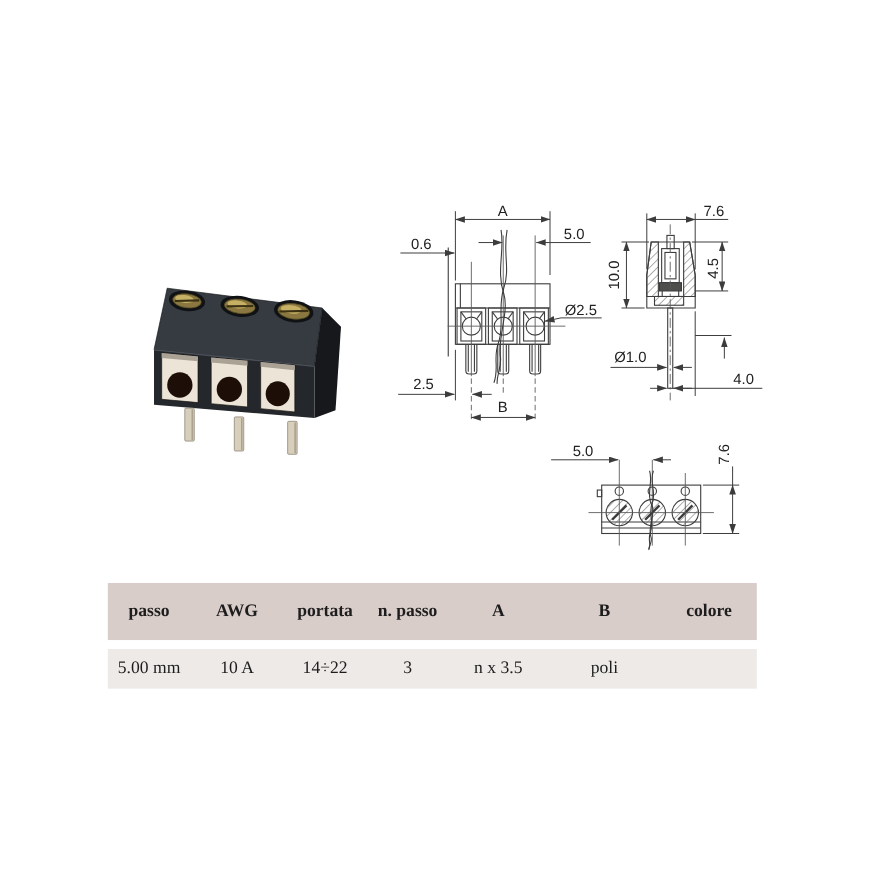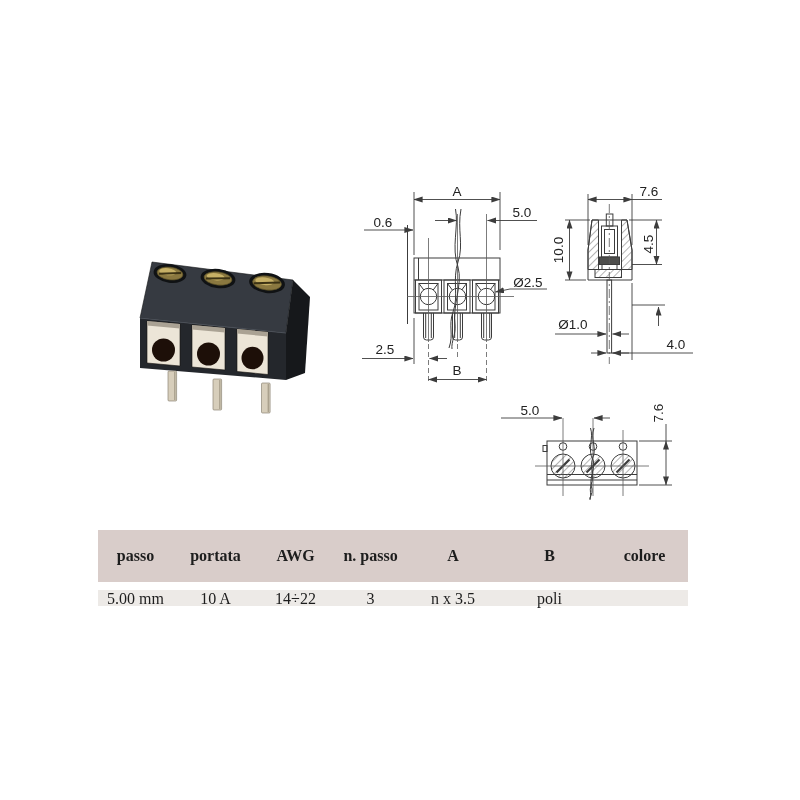--- a/index.html
+++ b/index.html
@@ -8,21 +8,21 @@
   .abs{position:absolute;}
   svg text{font-family:"Liberation Sans",sans-serif;font-size:13.5px;fill:#222;}
   svg text.rot{font-size:13.5px;}
   
   .spec{position:absolute;left:98px;top:530px;width:590px;color:#1d1d1d;
         font-family:"Liberation Serif",serif;}
   .spec-row{display:grid;grid-template-columns:75px 85px 75px 75px 90px 103px 87px;}
   .spec-head{background:#d9cdca;height:52px;}
   .spec-head .cell{font-weight:bold;font-size:16px;}
   .spec-gap{height:8px;background:#ffffff;}
-  .spec-data{background:#edeae7;height:16px;}
+  .spec-data{background:#edeae7;height:36px;}
   .spec-data .cell{font-size:16px;}
   .cell{display:flex;align-items:center;justify-content:center;white-space:nowrap;}
 </style>
 </head>
 <body>
 
 <div class="canvas">
 
   <div class="abs" style="left:133px;top:255px;">
     <svg width="180" height="170" viewBox="0 0 180 170">
@@ -252,22 +252,22 @@
         <path d="M92.5,33 C96,43 89,55 95,65 C98,73 90,84 94,94 C95,99 91,102 92,105"></path>
       </g>
       <text x="32" y="19.5" text-anchor="middle">5.0</text>
       <text class="rot" transform="translate(160,18) rotate(-90)" text-anchor="middle" dominant-baseline="central">7.6</text>
     </svg>
   </div>
 
   <div class="spec">
     <div class="spec-row spec-head">
       <div class="cell">passo</div>
+      <div class="cell">AWG</div>
       <div class="cell">portata</div>
-      <div class="cell">AWG</div>
       <div class="cell">n. passo</div>
       <div class="cell">A</div>
       <div class="cell">B</div>
       <div class="cell">colore</div>
     </div>
     <div class="spec-gap"></div>
     <div class="spec-row spec-data">
       <div class="cell">5.00 mm</div>
       <div class="cell">10 A</div>
       <div class="cell">14÷22</div>

